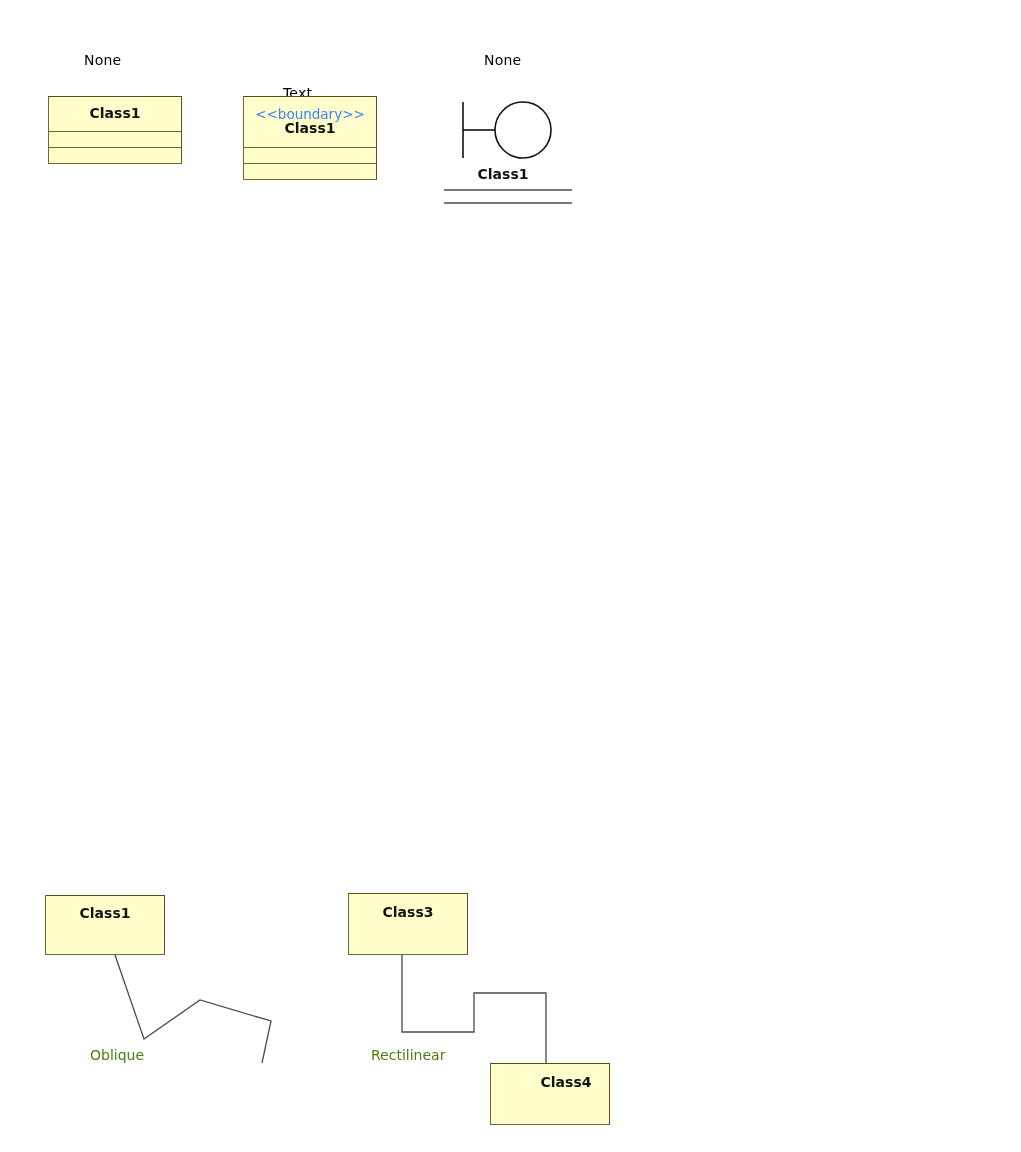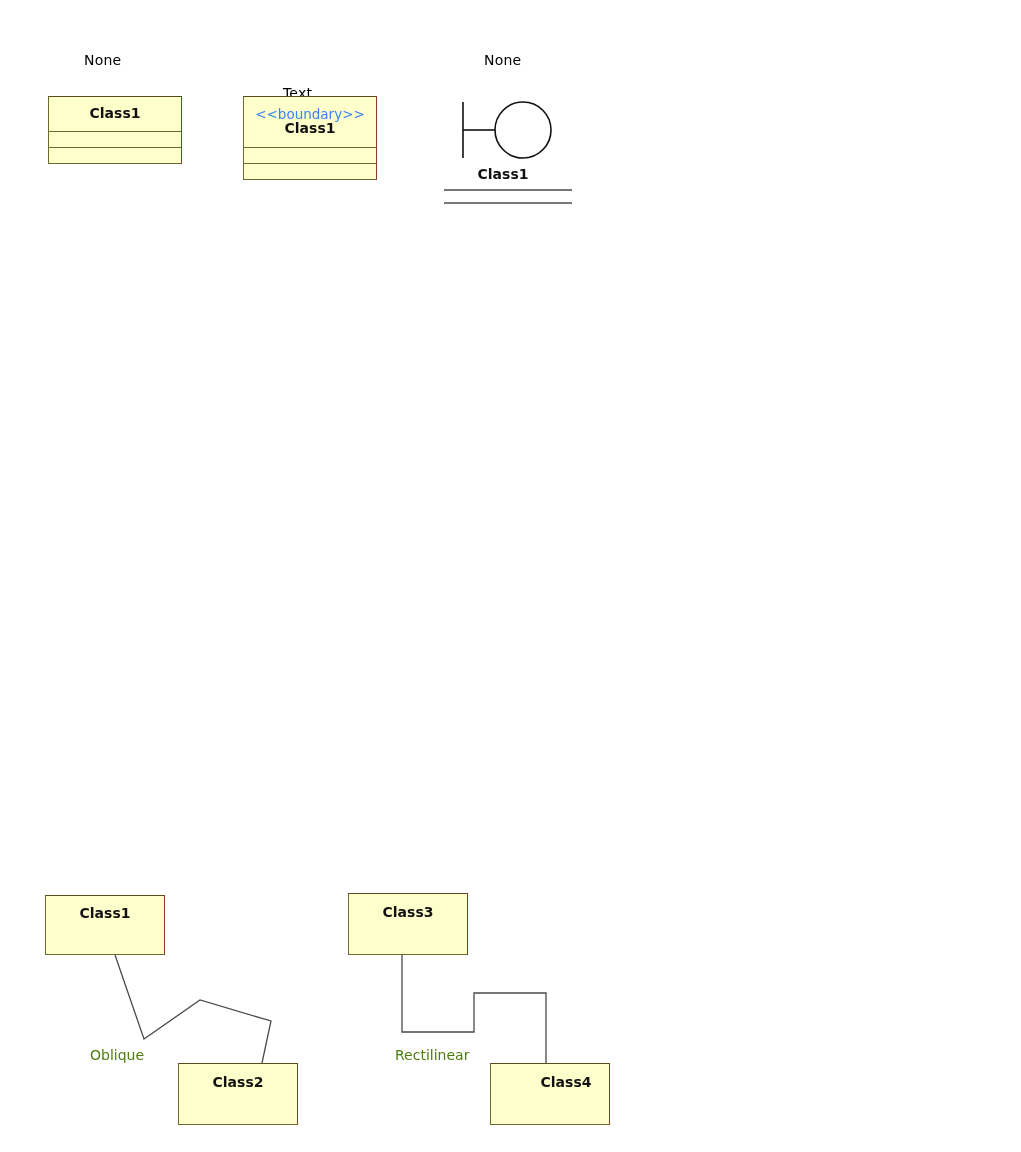--- a/index.html
+++ b/index.html
@@ -149,25 +149,20 @@
     <line x1="444" y1="190" x2="572" y2="190" stroke="#4a4a4a" stroke-width="1.4"></line>
     <line x1="444" y1="203" x2="572" y2="203" stroke="#4a4a4a" stroke-width="1.4"></line>
   </svg>
 
   <div class="uml-class" style="left:45px; top:895px; width:120px; height:60px;">
     <div class="uml-compartment uml-name-comp" style="height:100%;">
       <div class="uml-classname" style="margin-top:-22px;">Class1</div>
     </div>
   </div>
 
-  <div class="uml-class" style="left:178px; top:1063px; width:120px; height:62px;">
-    <div class="uml-compartment uml-name-comp" style="height:100%;">
-      <div class="uml-classname" style="margin-top:-22px;">Class2</div>
-    </div>
-  </div>
 
   <div class="uml-class" style="left:348px; top:893px; width:120px; height:62px;">
     <div class="uml-compartment uml-name-comp" style="height:100%;">
       <div class="uml-classname" style="margin-top:-22px;">Class3</div>
     </div>
   </div>
 
   <div class="uml-class" style="left:490px; top:1063px; width:120px; height:62px;padding-left:32px;">
     <div class="uml-compartment uml-name-comp" style="height:100%;">
       <div class="uml-classname" style="margin-top:-22px;">Class4</div>
@@ -176,15 +171,15 @@
 
   <svg class="connector-layer">
 
     <polyline points="115,955 144,1039 200,1000 271,1021 262,1063" fill="none" stroke="#4a4a4a" stroke-width="1.3"></polyline>
 
     <polyline points="402,955 402,1032 474,1032 474,993 546,993 546,1063" fill="none" stroke="#4a4a4a" stroke-width="1.3"></polyline>
   </svg>
 
   <div class="conn-label" style="left:90px; top:1047px;">Oblique</div>
 
-  <div class="conn-label" style="left:395px; top:1047px;">Rectilinear</div>
+  <div class="conn-label" style="left:371px; top:1047px;">Rectilinear</div>
 
 </div>
 
 </body></html>

